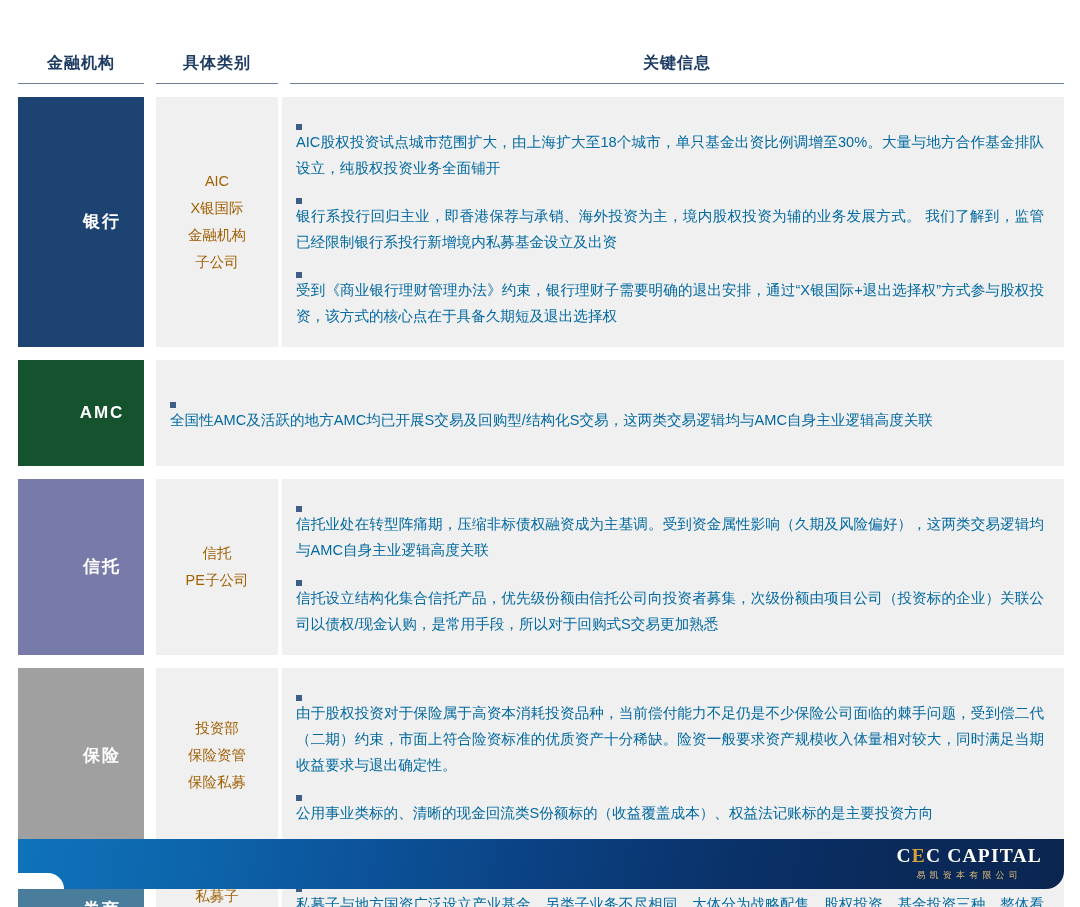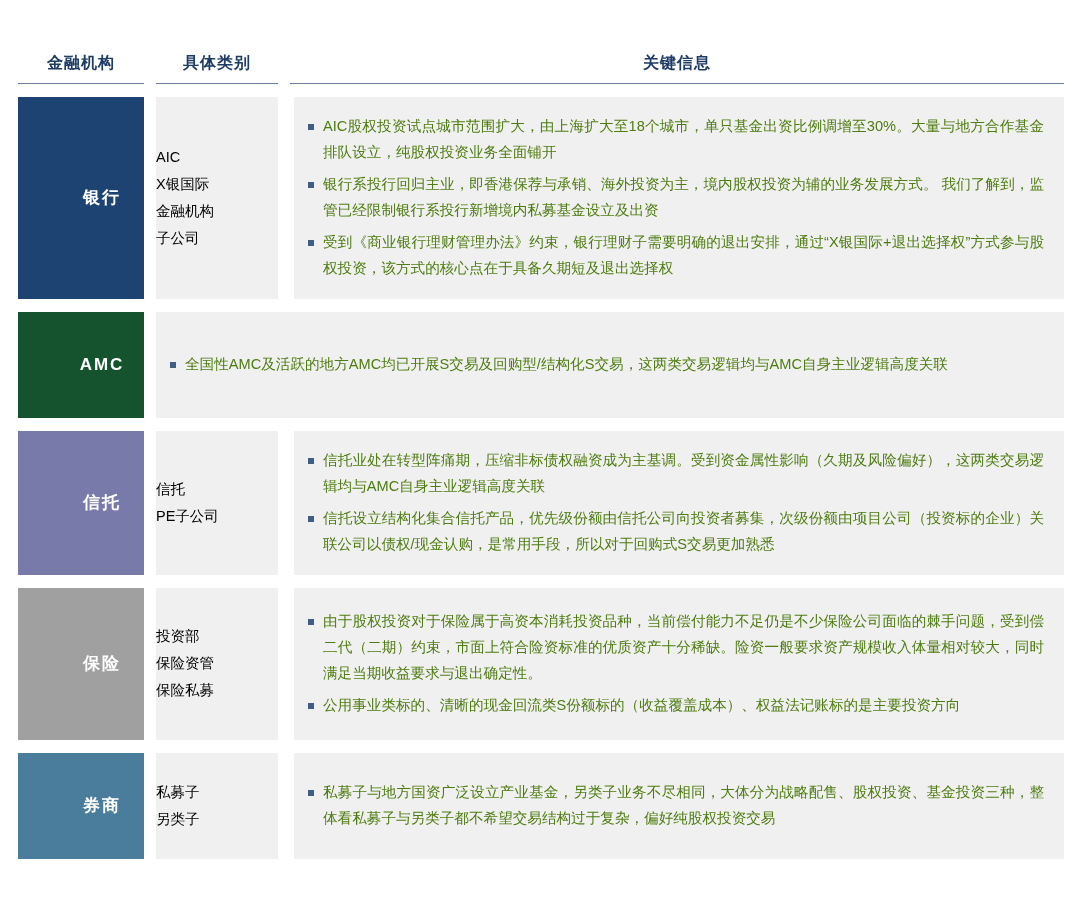--- a/index.html
+++ b/index.html
@@ -69,49 +69,51 @@
     font-weight: bold;
     font-size: 17px;
     letter-spacing: 2px;
     box-sizing: border-box;
     flex: 0 0 126px;
     padding-left: 42px;
   }
 
   .cell-cat {
     width: 122px;
-    margin-right: 16px;
+    margin-right: 4px;
     background: #f0f0f0;
     display: flex;
     flex-direction: column;
+    align-items: center;
     justify-content: center;
-    color: #000000;
+    color: #a16207;
     font-size: 14.5px;
     line-height: 1.85;
     box-sizing: border-box;
     flex: 0 0 122px;
   }
 
   .cell-key {
     flex: 1 1 auto;
     background: #f0f0f0;
     box-sizing: border-box;
     padding: 14px 20px 14px 14px;
     display: flex;
     flex-direction: column;
     justify-content: center;
   }
 
   .bullet-line {
     display: flex;
     align-items: flex-start;
-    color: #4d7c0f;
+    color: #0369a1;
     font-size: 14.6px;
     line-height: 1.78;
     margin: 3px 0;
+    flex-direction: column;
   }
   .bullet-mark {
     flex: 0 0 auto;
     width: 6px;
     height: 6px;
     background: #3f5e86;
     margin-top: 10px;
     margin-right: 9px;
   }
   .bullet-text {
@@ -270,14 +272,20 @@
       <div class="cell-key">
         <div class="bullet-line">
           <span class="bullet-mark"></span>
           <span class="bullet-text">私募子与地方国资广泛设立产业基金，另类子业务不尽相同，大体分为战略配售、股权投资、基金投资三种，整体看私募子与另类子都不希望交易结构过于复杂，偏好纯股权投资交易</span>
         </div>
       </div>
     </div>
 
   </div>
 
+  <div class="footer">
+    <div class="logo">
+      <div class="logo-main"><span>C</span><span class="accent">E</span><span>C CAPITAL</span></div>
+      <div class="logo-sub">易凯资本有限公司</div>
+    </div>
+  </div>
 
 </div>
 
 </body></html>

